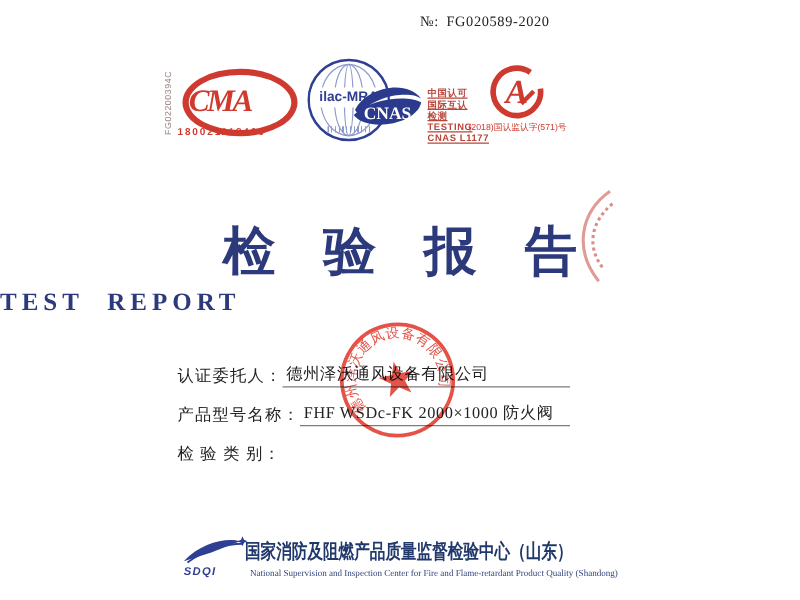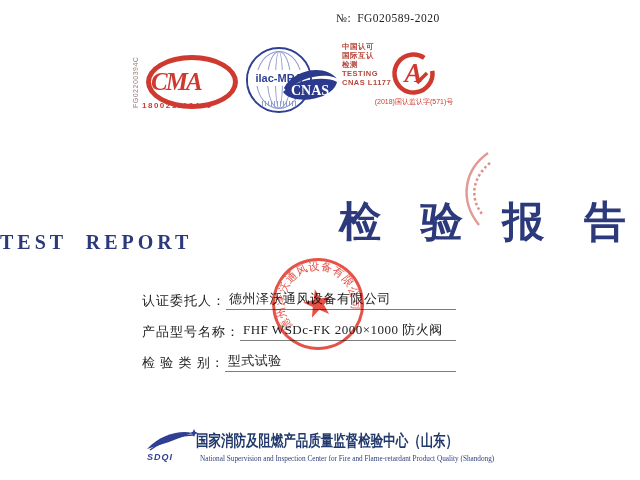--- a/index.html
+++ b/index.html
@@ -37,31 +37,31 @@
   .ilac .m3{inset:2px 27px;}
   .ilac .band{
     position:absolute;left:-2px;right:-2px;top:21px;height:16px;background:#fff;
     display:flex;align-items:center;justify-content:center;
     font-family:"Liberation Sans",sans-serif;font-weight:bold;font-size:11px;color:#2e3f94;
   }
   .ilac .ticks{position:absolute;left:14px;right:14px;bottom:5px;height:5px;
     background:repeating-linear-gradient(90deg,#8e9ace 0 1px,transparent 1px 3px);}
   .cnas-logo{position:absolute;left:281px;top:66px;width:58px;height:36px;}
   .cnas-caption{
-    position:absolute;left:342px;top:42px;line-height:9px;font-size:7.5px;
-    color:#b8463c;font-family:"Liberation Sans",sans-serif;font-weight:bold;letter-spacing:.5px;
+    position:absolute;left:342px;top:70px;line-height:9px;font-size:7.5px;
+    color:#b8463c;font-family:"Liberation Sans",sans-serif;font-weight:bold;letter-spacing:.5px;text-decoration:underline;
   }
   .cnas-caption div{white-space:nowrap;}
   .cal{position:absolute;left:390px;top:50px;width:47px;height:47px;}
   .cal-caption{position:absolute;left:366px;top:97px;width:96px;text-align:center;
     font-size:7px;color:#cf3a30;font-family:"Liberation Sans",sans-serif;white-space:nowrap;}
   
   .title-zh{
-    position:absolute;left:0;right:0;top:194px;text-align:right;
-    font-family:Liberation Sans, sans-serif;font-weight:bold;
+    position:absolute;left:0;right:0;top:173px;text-align:center;
+    font-family:Liberation Serif, serif;font-weight:bold;
     font-size:42px;letter-spacing:14px;text-indent:14px;color:#2c3a7c;
   }
   .title-en{
     position:absolute;left:0;right:0;top:231px;text-align:left;
     font-weight:bold;font-size:20px;letter-spacing:4px;word-spacing:10px;color:#2c3a7c;
   }
   
   .edge-stamp{position:absolute;left:452px;top:150px;opacity:.85;}
   
   .fields{position:absolute;left:142px;top:293px;width:314px;z-index:2;}
@@ -147,21 +147,20 @@
     <div class="frow">
       <span class="lbl">认证委托人：</span>
       <span class="val">德州泽沃通风设备有限公司</span>
     </div>
     <div class="frow">
       <span class="lbl">产品型号名称：</span>
       <span class="val">FHF WSDc-FK 2000×1000 防火阀</span>
     </div>
     <div class="frow">
       <span class="lbl">检 验 类 别：</span>
-      <span class="val">型式试验</span>
     </div>
   </div>
 
   <svg class="seal" viewBox="0 0 96 96">
     <circle cx="48" cy="48" r="44.5" fill="none" stroke="#e2453a" stroke-width="3"></circle>
     <path id="sealArc" d="M 18.6 65 A 34 34 0 1 1 77.4 65" fill="none"></path>
     <text font-size="11" fill="#e2453a" font-family="Liberation Sans,sans-serif" letter-spacing="0.5">
       <textPath href="#sealArc">德州泽沃通风设备有限公司</textPath>
     </text>
     <polygon points="48,33 51.5,43.1 62.3,43.4 53.7,49.9 56.8,60.1 48,54 39.2,60.1 42.3,49.9 33.7,43.4 44.5,43.1" fill="#e2453a"></polygon>

